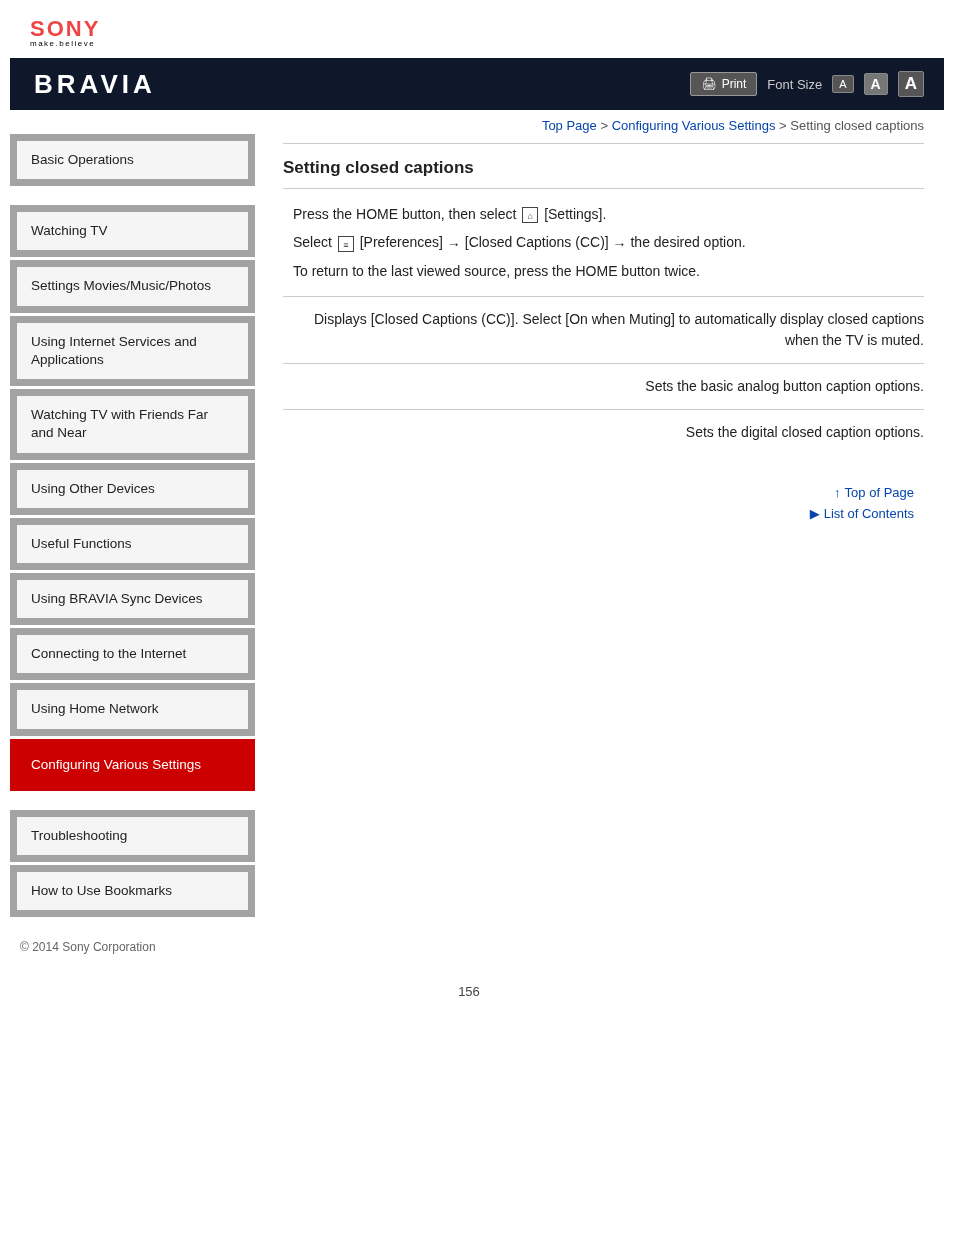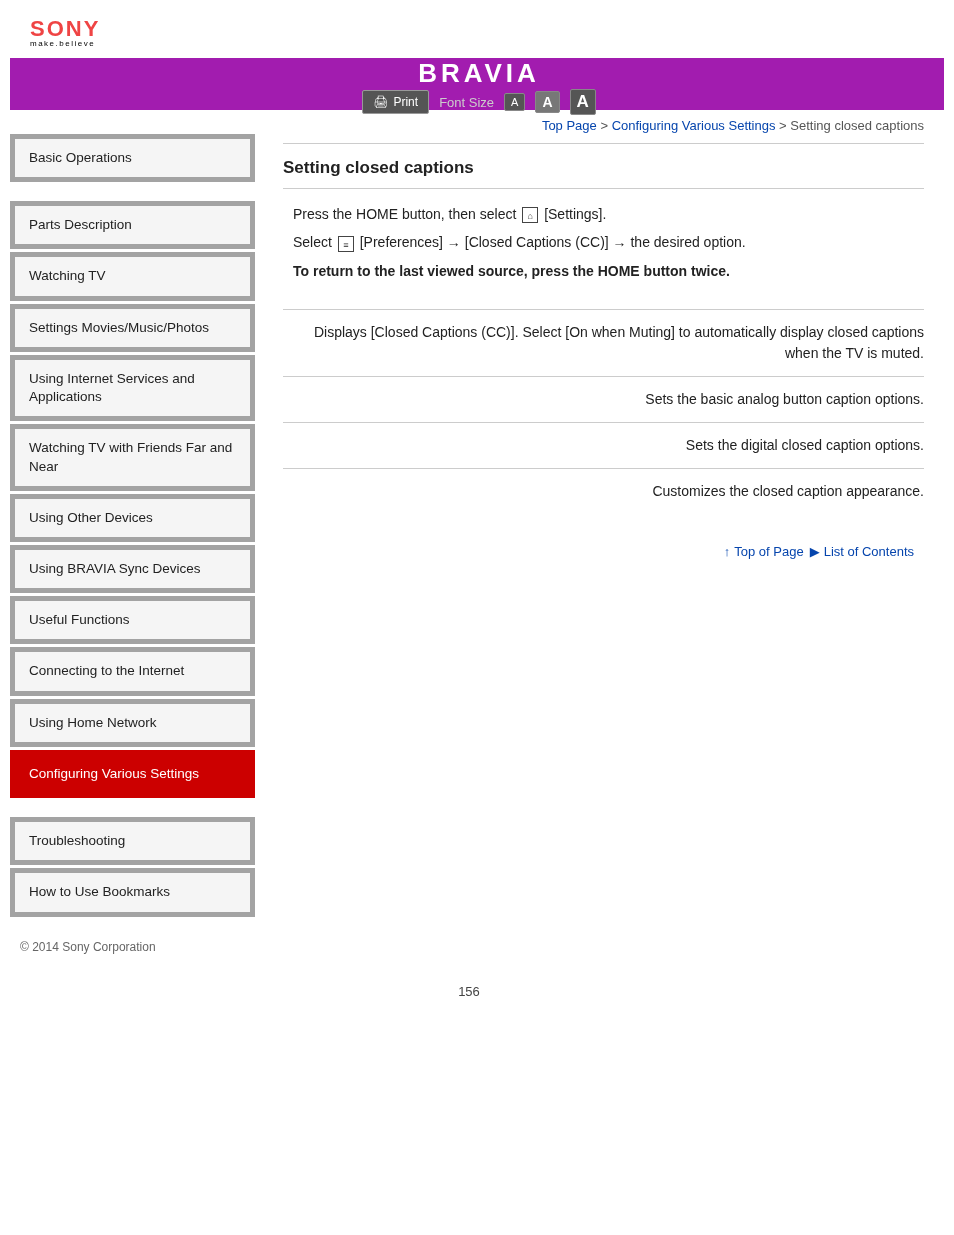--- a/index.html
+++ b/index.html
@@ -28,28 +28,27 @@
       color: #ef4444;
     }
     .sony-tagline {
       font-size: 8px;
       color: #000;
       letter-spacing: 1.5px;
     }
 
     
     .header-bar {
-      background: #a21caf;
+      background: #0f172a;
       height: 52px;
       display: flex;
       align-items: center;
       justify-content: space-between;
       padding: 0 20px 0 24px;
       margin: 0 10px;
-      flex-direction: column;
     }
     .bravia-title {
       color: #fff;
       font-size: 26px;
       font-weight: bold;
       letter-spacing: 4px;
     }
     .header-controls {
       display: flex;
       align-items: center;
@@ -91,21 +90,21 @@
 
     
     .sidebar {
       width: 245px;
       min-width: 245px;
       padding-top: 8px;
     }
     .sidebar-item {
       display: block;
       padding: 10px 14px;
-      border: 5px solid #a3a3a3;
+      border: 7px solid #a3a3a3;
       margin-bottom: 3px;
       background: #f5f5f5;
       cursor: pointer;
       font-size: 13.5px;
       color: #222;
       line-height: 1.35;
     }
     .sidebar-item.active {
       background: #c00;
       color: #fff;
@@ -148,38 +147,38 @@
     .content-section {
       border-top: 1px solid #ccc;
       padding: 14px 0 14px 10px;
     }
     .content-section p {
       font-size: 14px;
       color: #222;
       line-height: 1.6;
       margin-bottom: 6px;
     }
-    .content-section p:last-child { margin-bottom: 13px; font-weight: bold; }
+    .content-section p:last-child { margin-bottom: 0; }
 
     .section-divider {
       border-top: 1px solid #ccc;
       padding: 12px 0 12px 10px;
       text-align: right;
     }
     .section-divider p {
       font-size: 14px;
       color: #222;
       line-height: 1.5;
     }
 
     
     .footer-links {
       display: flex;
       justify-content: flex-end;
-      flex-direction: row;
+      flex-direction: column;
       align-items: flex-end;
       margin-top: 30px;
       padding-right: 10px;
       gap: 6px;
     }
     .footer-link {
       color: #0645ad;
       text-decoration: none;
       font-size: 13px;
       display: flex;
@@ -241,28 +240,27 @@
     <button class="font-size-btn large">A</button>
   </div>
 </div>
 
 <div class="main-layout">
 
   <div class="sidebar">
     <div class="sidebar-spacer"></div>
     <div class="sidebar-item">Basic Operations</div>
     <div class="sidebar-spacer"></div>
-    <div class="sidebar-item">Parts Description</div>
     <div class="sidebar-item">Watching TV</div>
     <div class="sidebar-item">Settings Movies/Music/Photos</div>
     <div class="sidebar-item">Using Internet Services and Applications</div>
     <div class="sidebar-item">Watching TV with Friends Far and Near</div>
     <div class="sidebar-item">Using Other Devices</div>
+    <div class="sidebar-item">Useful Functions</div>
     <div class="sidebar-item">Using BRAVIA Sync Devices</div>
-    <div class="sidebar-item">Useful Functions</div>
     <div class="sidebar-item">Connecting to the Internet</div>
     <div class="sidebar-item">Using Home Network</div>
     <div class="sidebar-item active">Configuring Various Settings</div>
     <div class="sidebar-spacer"></div>
     <div class="sidebar-item">Troubleshooting</div>
     <div class="sidebar-item">How to Use Bookmarks</div>
   </div>
 
   <div class="content-area">
 
@@ -297,23 +295,20 @@
     </div>
 
     <div class="section-divider">
       <p>Sets the basic analog button caption options.</p>
     </div>
 
     <div class="section-divider">
       <p>Sets the digital closed caption options.</p>
     </div>
 
-    <div class="section-divider">
-      <p>Customizes the closed caption appearance.</p>
-    </div>
 
     <div class="footer-links">
       <a href="#" class="footer-link">
         <span class="arrow-up"></span>
         <span>Top of Page</span>
       </a>
       <a href="#" class="footer-link">
         <span class="arrow-right"></span>
         <span>List of Contents</span>
       </a>

